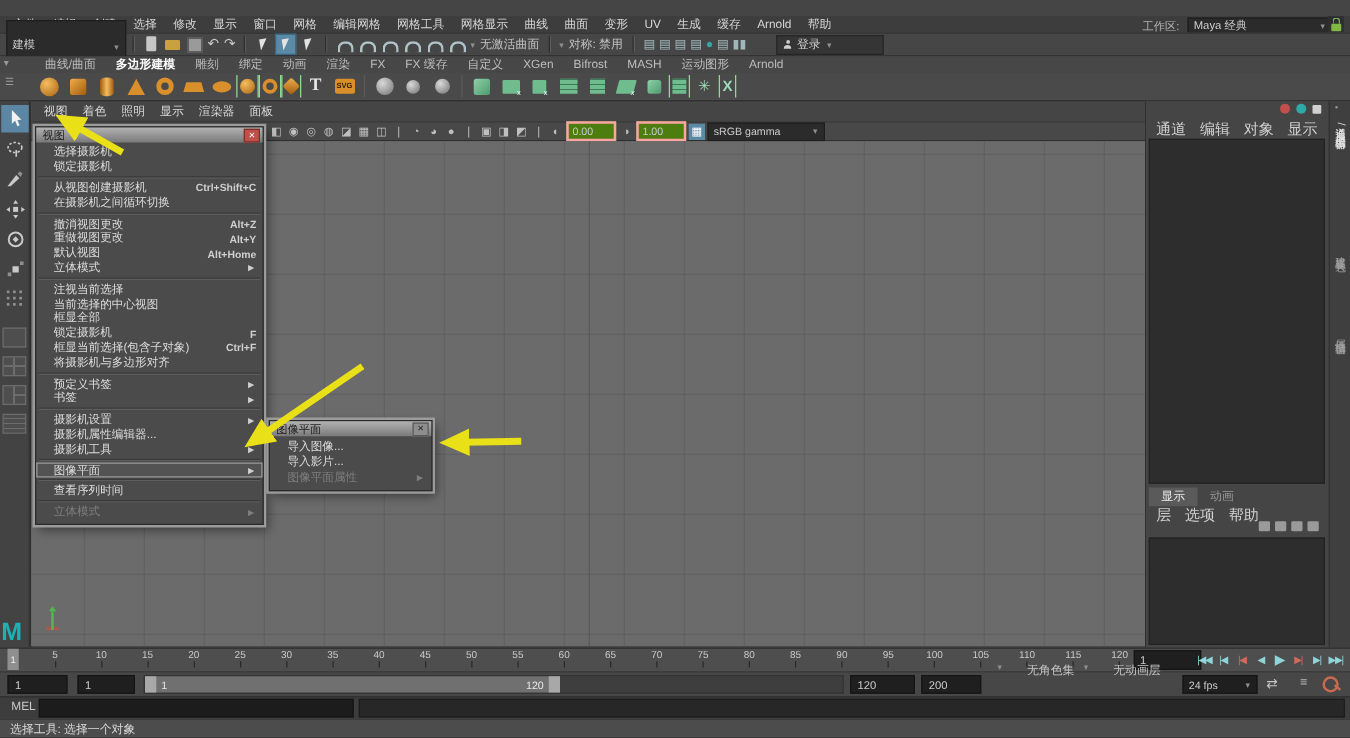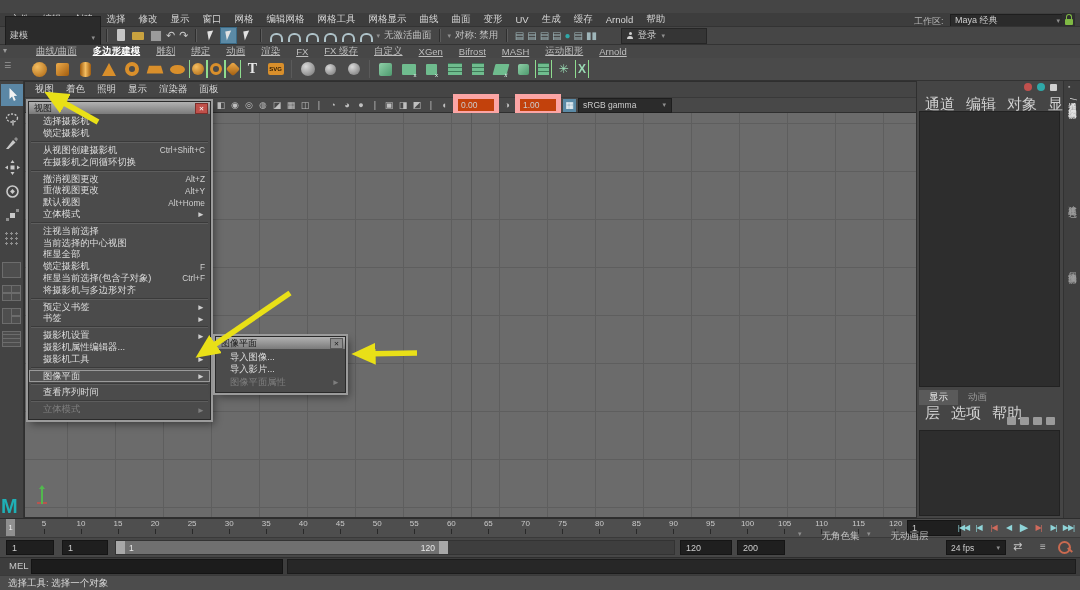--- a/index.html
+++ b/index.html
@@ -42,21 +42,21 @@
   .tiny-arrow{font-size:7px;color:#8f8f8f;margin:0 1px;}
   .ri{font-size:10px;color:#9fb6ba;margin:0 1.5px;line-height:13px;}
   .ri.teal{color:#2fa8a8;}
   .signin{margin-left:22px;width:74px;height:14px;background:#353535;border:1px solid #262626;display:flex;
           align-items:center;gap:4px;padding:0 5px;color:#cfcfcf;font-size:9.5px;}
   .person{width:7px;height:7px;position:relative;}
   .person::before{content:"";position:absolute;left:2px;top:0;width:3px;height:3px;border-radius:50%;background:#cfcfcf;}
   .person::after{content:"";position:absolute;left:0.5px;top:3.5px;width:6px;height:3.5px;border-radius:3px 3px 0 0;background:#cfcfcf;}
   
   #shelftabs{left:0;top:45px;width:1080px;height:13px;background:#474747;display:flex;align-items:center;padding-left:28px;box-sizing:border-box;}
-  .stab{font-size:9.5px;color:#bdbdbd;padding:0 8px;white-space:nowrap;text-decoration:underline;}
+  .stab{font-size:9.5px;color:#bdbdbd;padding:0 8px;white-space:nowrap;}
   .stab.active{color:#ffffff;font-weight:bold;}
   .shelf-ctrl{left:3px;font-size:8px;color:#9a9a9a;}
   #shelficons{left:0;top:58px;width:1080px;height:23px;background:#4a4a4a;border-bottom:1px solid #323232;
               display:flex;align-items:center;padding-left:28px;box-sizing:border-box;}
   .si{width:20px;height:20px;display:flex;align-items:center;justify-content:center;margin:0 1.5px;flex:none;}
   .o-sphere{width:15px;height:15px;border-radius:50%;background:radial-gradient(circle at 35% 32%,#f4bd60,#a96310);}
   .o-cube{width:13px;height:13px;border-radius:2px;background:linear-gradient(135deg,#f0ad4b,#a05c0e);}
   .o-cyl{width:11px;height:15px;border-radius:5px/3px;background:linear-gradient(90deg,#a05c0e,#f4bd60,#a05c0e);}
   .o-cone{width:0;height:0;border-left:7px solid transparent;border-right:7px solid transparent;border-bottom:13px solid #d98f2b;}
   .o-torus{width:14px;height:14px;border-radius:50%;border:4px solid #d98f2b;box-sizing:border-box;}
@@ -87,21 +87,21 @@
   .laybtn.l4{background:repeating-linear-gradient(0deg,#4e4e4e 0 3px,#6c6c6c 3px 4px);}
   .maya-m{left:1px;bottom:2px;color:#1fb0b6;font-weight:bold;font-size:20px;line-height:20px;}
   
   #viewport{left:24px;top:81px;width:893px;height:437px;background:#6b6b6b;border:1px solid #2f2f2f;box-sizing:border-box;}
   #vp-menubar{position:absolute;left:0;top:0;width:100%;height:15px;background:#454545;display:flex;align-items:center;padding-left:4px;box-sizing:border-box;}
   .vpm{font-size:9.5px;color:#d8d8d8;padding:0 6px;white-space:nowrap;}
   #vp-toolbar{position:absolute;left:0;top:15px;width:100%;height:16px;background:#484848;border-top:1px solid #393939;
               border-bottom:1px solid #2f2f2f;display:flex;align-items:center;padding-left:190px;box-sizing:border-box;gap:2px;}
   .vti{font-size:9px;color:#bfbfbf;width:12px;text-align:center;flex:none;}
   .vti.blue{background:#5b8aa6;color:#fff;width:13px;height:13px;line-height:13px;}
-  .vfield{width:30px;height:12px;background:#c2410c;border:5px solid #fca5a5;color:#ccc;font-size:8.5px;
+  .vfield{width:30px;height:12px;background:#4d7c0f;border:2px solid #fca5a5;color:#ccc;font-size:8.5px;
           display:flex;align-items:center;padding:0 3px;flex:none;}
   .vselect{width:84px;height:13px;background:#2b2b2b;border:1px solid #1e1e1e;color:#ccc;font-size:8.5px;
            display:flex;align-items:center;justify-content:space-between;padding:0 4px;flex:none;}
   #vp-canvas{position:absolute;left:0;top:31px;right:0;bottom:0;
      background-color:#6b6b6b;
      background-image:linear-gradient(#5e5e5e 1px,transparent 1px),linear-gradient(90deg,#5e5e5e 1px,transparent 1px);
      background-size:48px 48px;background-position:-6px 10px;}
   .vcenter{position:absolute;left:50%;top:0;bottom:0;width:1px;background:#595959;}
   .front-label{position:absolute;left:0;right:0;bottom:2px;text-align:center;font-size:8.5px;color:#3c3c3c;}
   .axis-y{position:absolute;left:16px;bottom:13px;width:2px;height:15px;background:#52b84e;}
@@ -110,32 +110,32 @@
   
   .tearoff{background:#4b4b4b;border:1px solid #2a2a2a;box-shadow:0 0 0 2px #9b9b9b,3px 4px 8px rgba(0,0,0,.45);z-index:40;}
   .tear-title{height:12px;background:linear-gradient(#b2b2b2,#7a7a7a);color:#1d1d1d;font-size:9px;
               display:flex;align-items:center;justify-content:space-between;padding:0 2px 0 5px;}
   .closebtn{width:11px;height:9px;background:#c0504a;border:1px solid #7d2f2b;color:#fff;font-size:6.5px;line-height:7px;
             display:flex;align-items:center;justify-content:center;}
   .closebtn.gray{background:#8d8d8d;border-color:#5a5a5a;color:#222;}
   #viewmenu{left:28px;top:101px;width:181px;}
   #imgplanemenu{left:215px;top:336px;width:129px;}
   .mi{display:flex;justify-content:space-between;align-items:center;height:11.8px;padding:0 5px 0 14px;font-size:9.3px;color:#dcdcdc;white-space:nowrap;}
-  .mi .sc{font-size:8.3px;color:#cfcfcf;margin-left:20px;}
+  .mi .sc{font-size:8.3px;color:#cfcfcf;margin-left:20px;font-weight:bold;}
   .mi.disabled, .mi.disabled .sc{color:#7e7e7e;}
   .mi.boxed{outline:1px solid #9a9a9a;outline-offset:-1px;background:#535353;}
   .msep{height:1px;background:#3a3a3a;border-bottom:1px solid #5d5d5d;margin:1.5px 2px;}
   .menu-body{padding:2px 0 3px;}
   #imgplanemenu .mi{height:12.5px;}
   
   #rightpanel{left:917px;top:81px;width:146px;height:437px;background:#454545;}
   .rp-topicons{position:absolute;right:6px;top:2px;display:flex;gap:5px;align-items:center;}
   .dot{width:8px;height:8px;border-radius:50%;}
   .rp-menus{position:absolute;left:8px;top:14px;display:flex;gap:11px;}
-  .rpm{font-size:15px;color:#d0d0d0;white-space:nowrap;}
+  .rpm{font-size:12px;color:#d0d0d0;white-space:nowrap;}
   .rp-box{position:absolute;left:2px;width:141px;background:#2d2d2d;border:1px solid #222;box-sizing:border-box;}
   .le-tab{font-size:9.5px;padding:1px 10px;color:#9a9a9a;}
   .le-tab.active{background:#5a5a5a;color:#eaeaea;}
   .le-menus{position:absolute;left:8px;top:323px;display:flex;gap:11px;}
   .le-icons{position:absolute;right:8px;top:336px;display:flex;gap:4px;}
   .le-ic{width:9px;height:8px;background:#9a9a9a;border-radius:1px;}
   
   #sidestrip{left:1063px;top:81px;width:17px;height:437px;background:#3f3f3f;border-left:1px solid #323232;box-sizing:border-box;}
   .vtab{writing-mode:vertical-rl;font-size:8.5px;color:#9e9e9e;letter-spacing:1px;position:absolute;left:3px;white-space:nowrap;}
   .vtab.active{color:#e4e4e4;}

